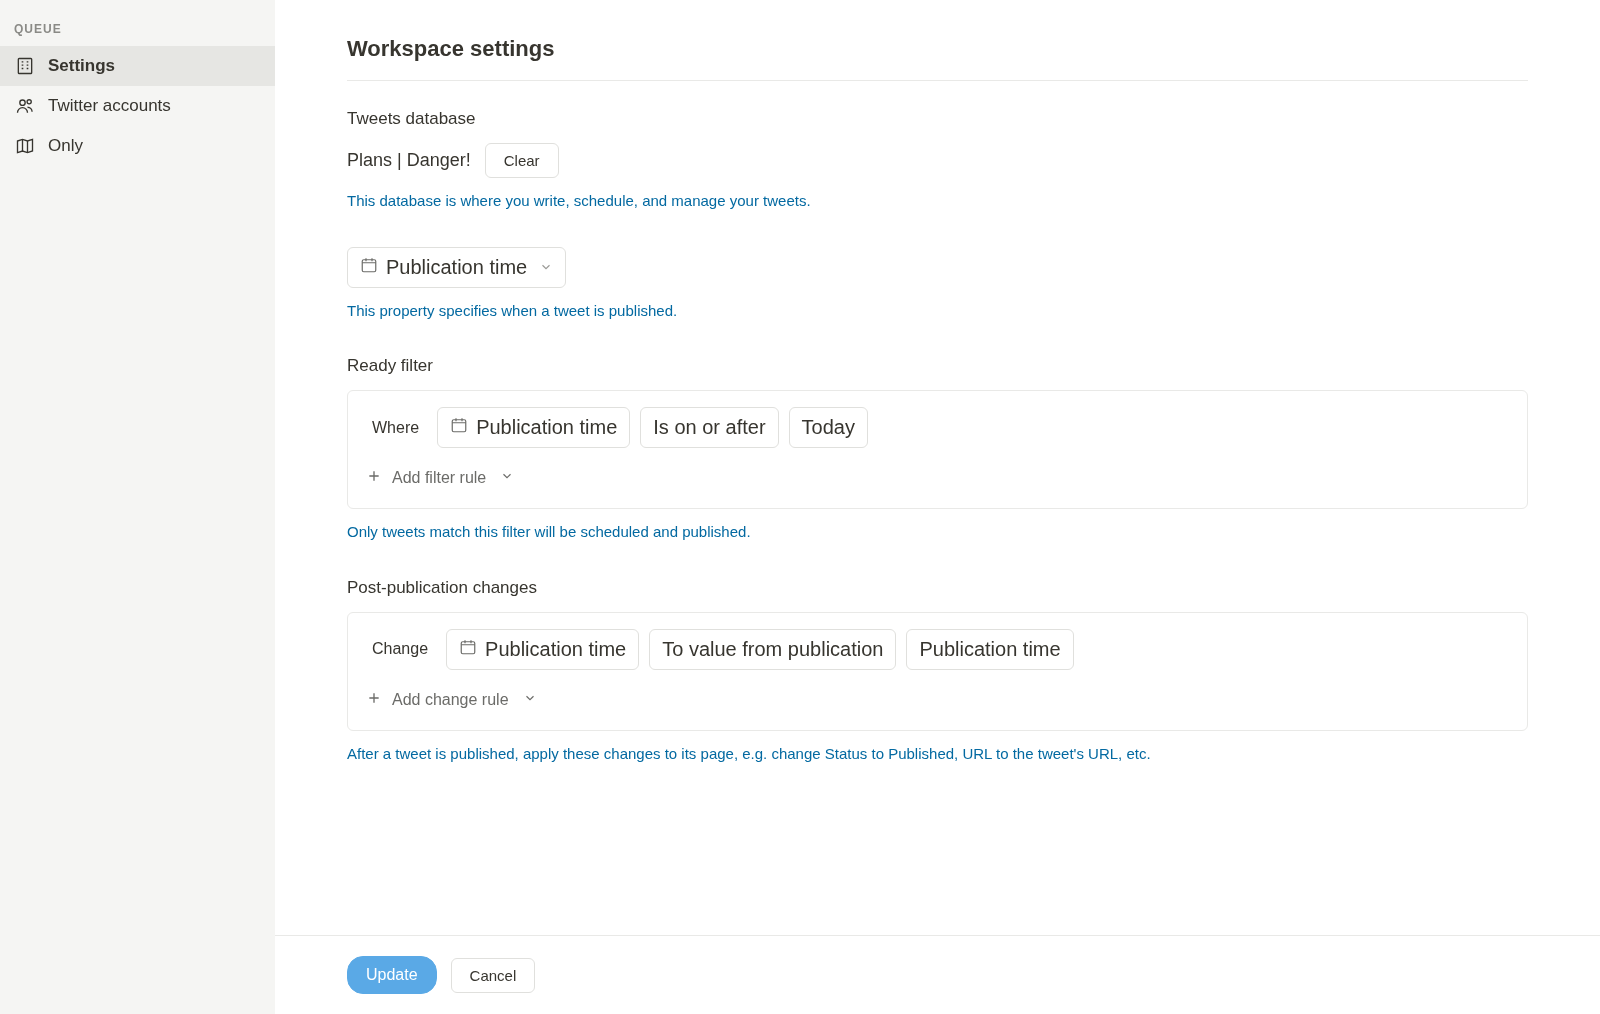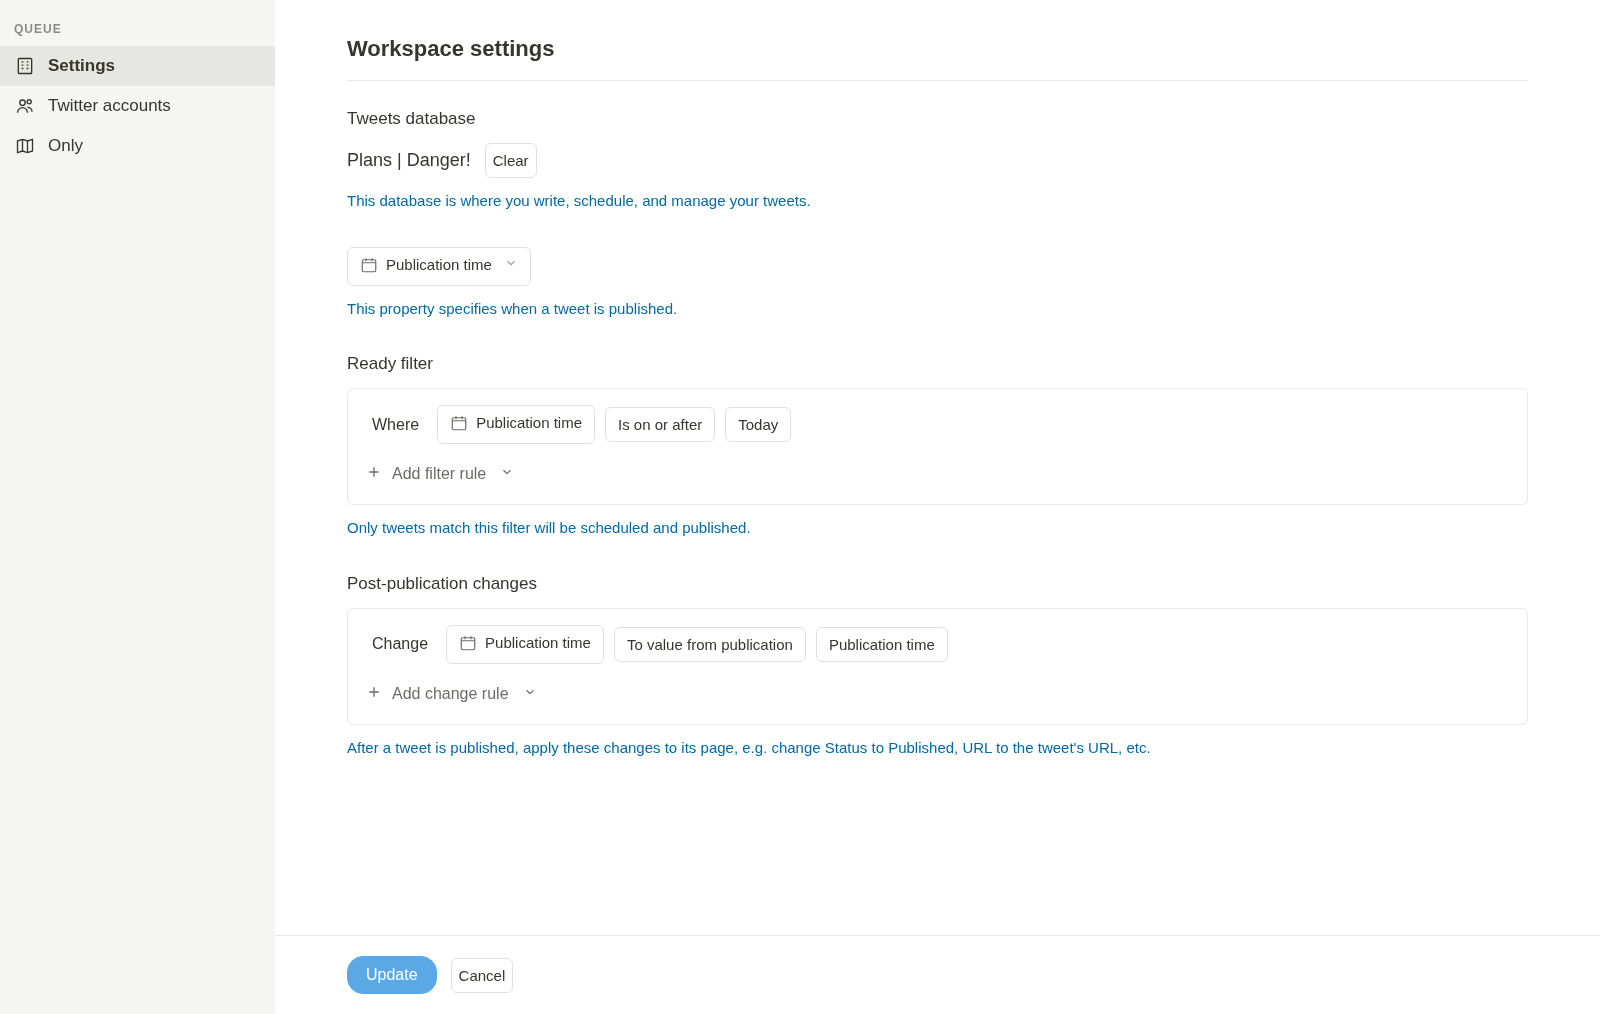--- a/index.html
+++ b/index.html
@@ -77,39 +77,39 @@
     font-weight: 400;
     color: #37352f;
     margin-bottom: 14px;
   }
   .row { display: flex; align-items: center; gap: 14px; margin-bottom: 12px; }
   .db-name { font-size: 18px; font-weight: 500; }
   .btn {
     border: 1px solid #e0e0dd;
     background: #fff;
     border-radius: 6px;
-    padding: 8px 7px;
+    padding: 8px 18px;
     font-size: 15px;
     color: #37352f;
     cursor: pointer;
   }
   .help {
     font-size: 15px;
     color: #0369a1;
     line-height: 1.5;
   }
   .select-pill {
     display: inline-flex;
-    align-items: flex-start;
+    align-items: center;
     gap: 8px;
     border: 1px solid #e0e0dd;
     background: #fff;
     border-radius: 6px;
     padding: 8px 12px;
-    font-size: 15px;
+    font-size: 20px;
     cursor: pointer;
   }
   .select-pill .cal-icon svg { width: 18px; height: 18px; stroke: #6b6b68; fill:none; stroke-width:1.6;}
   .chev { margin-left: 4px; }
   .chev svg { width: 14px; height: 14px; stroke: #9b9a97; fill:none; stroke-width:2;}
   .filter-box {
     border: 1px solid #e9e9e7;
     border-radius: 6px;
     padding: 16px;
     margin-bottom: 12px;

